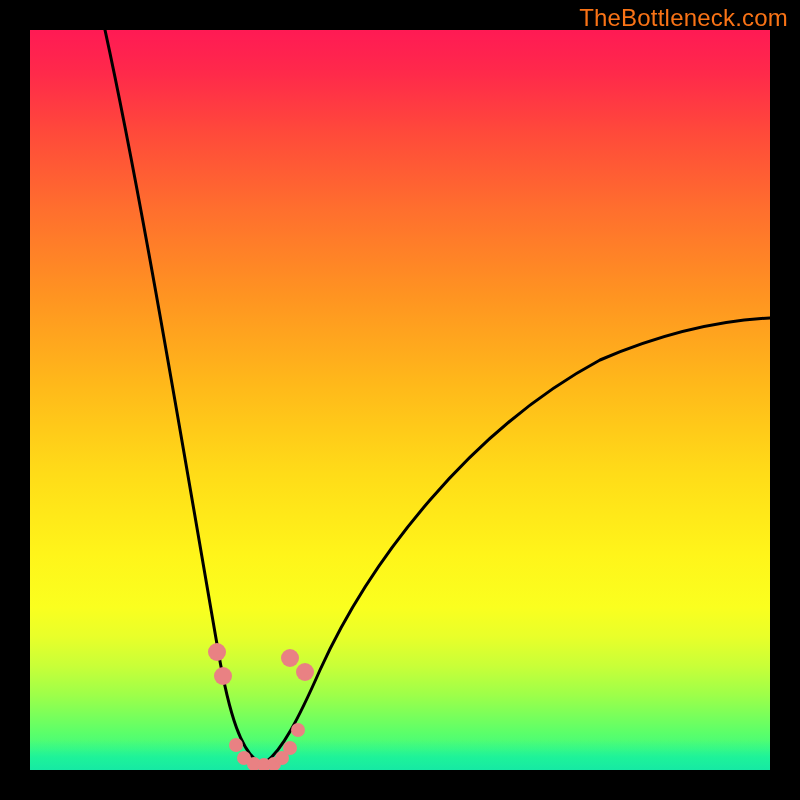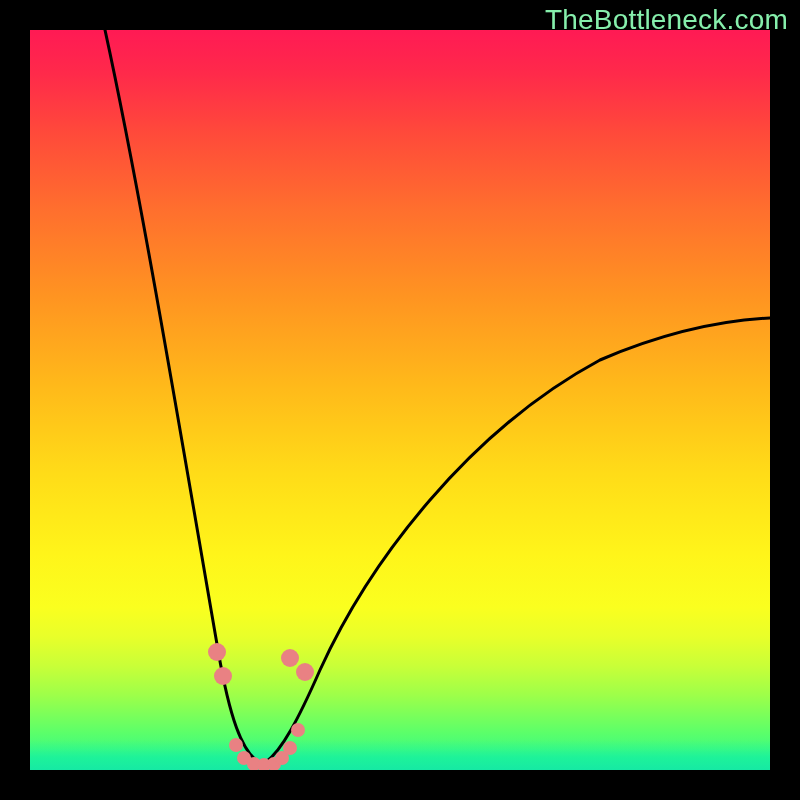--- a/index.html
+++ b/index.html
@@ -13,22 +13,22 @@
   }
   .frame {
     position: absolute;
     inset: 0;
     background: #000;
   }
   .watermark {
     position: absolute;
     top: 4px;
     right: 12px;
-    color: #86efac;
-    font-size: 28px;
+    color: #f97316;
+    font-size: 24px;
     font-weight: 400;
     letter-spacing: 0.2px;
     z-index: 50;
     margin-left: 27px;
   }
   .plot {
     position: absolute;
     left: 30px;
     top: 30px;
     width: 740px;

